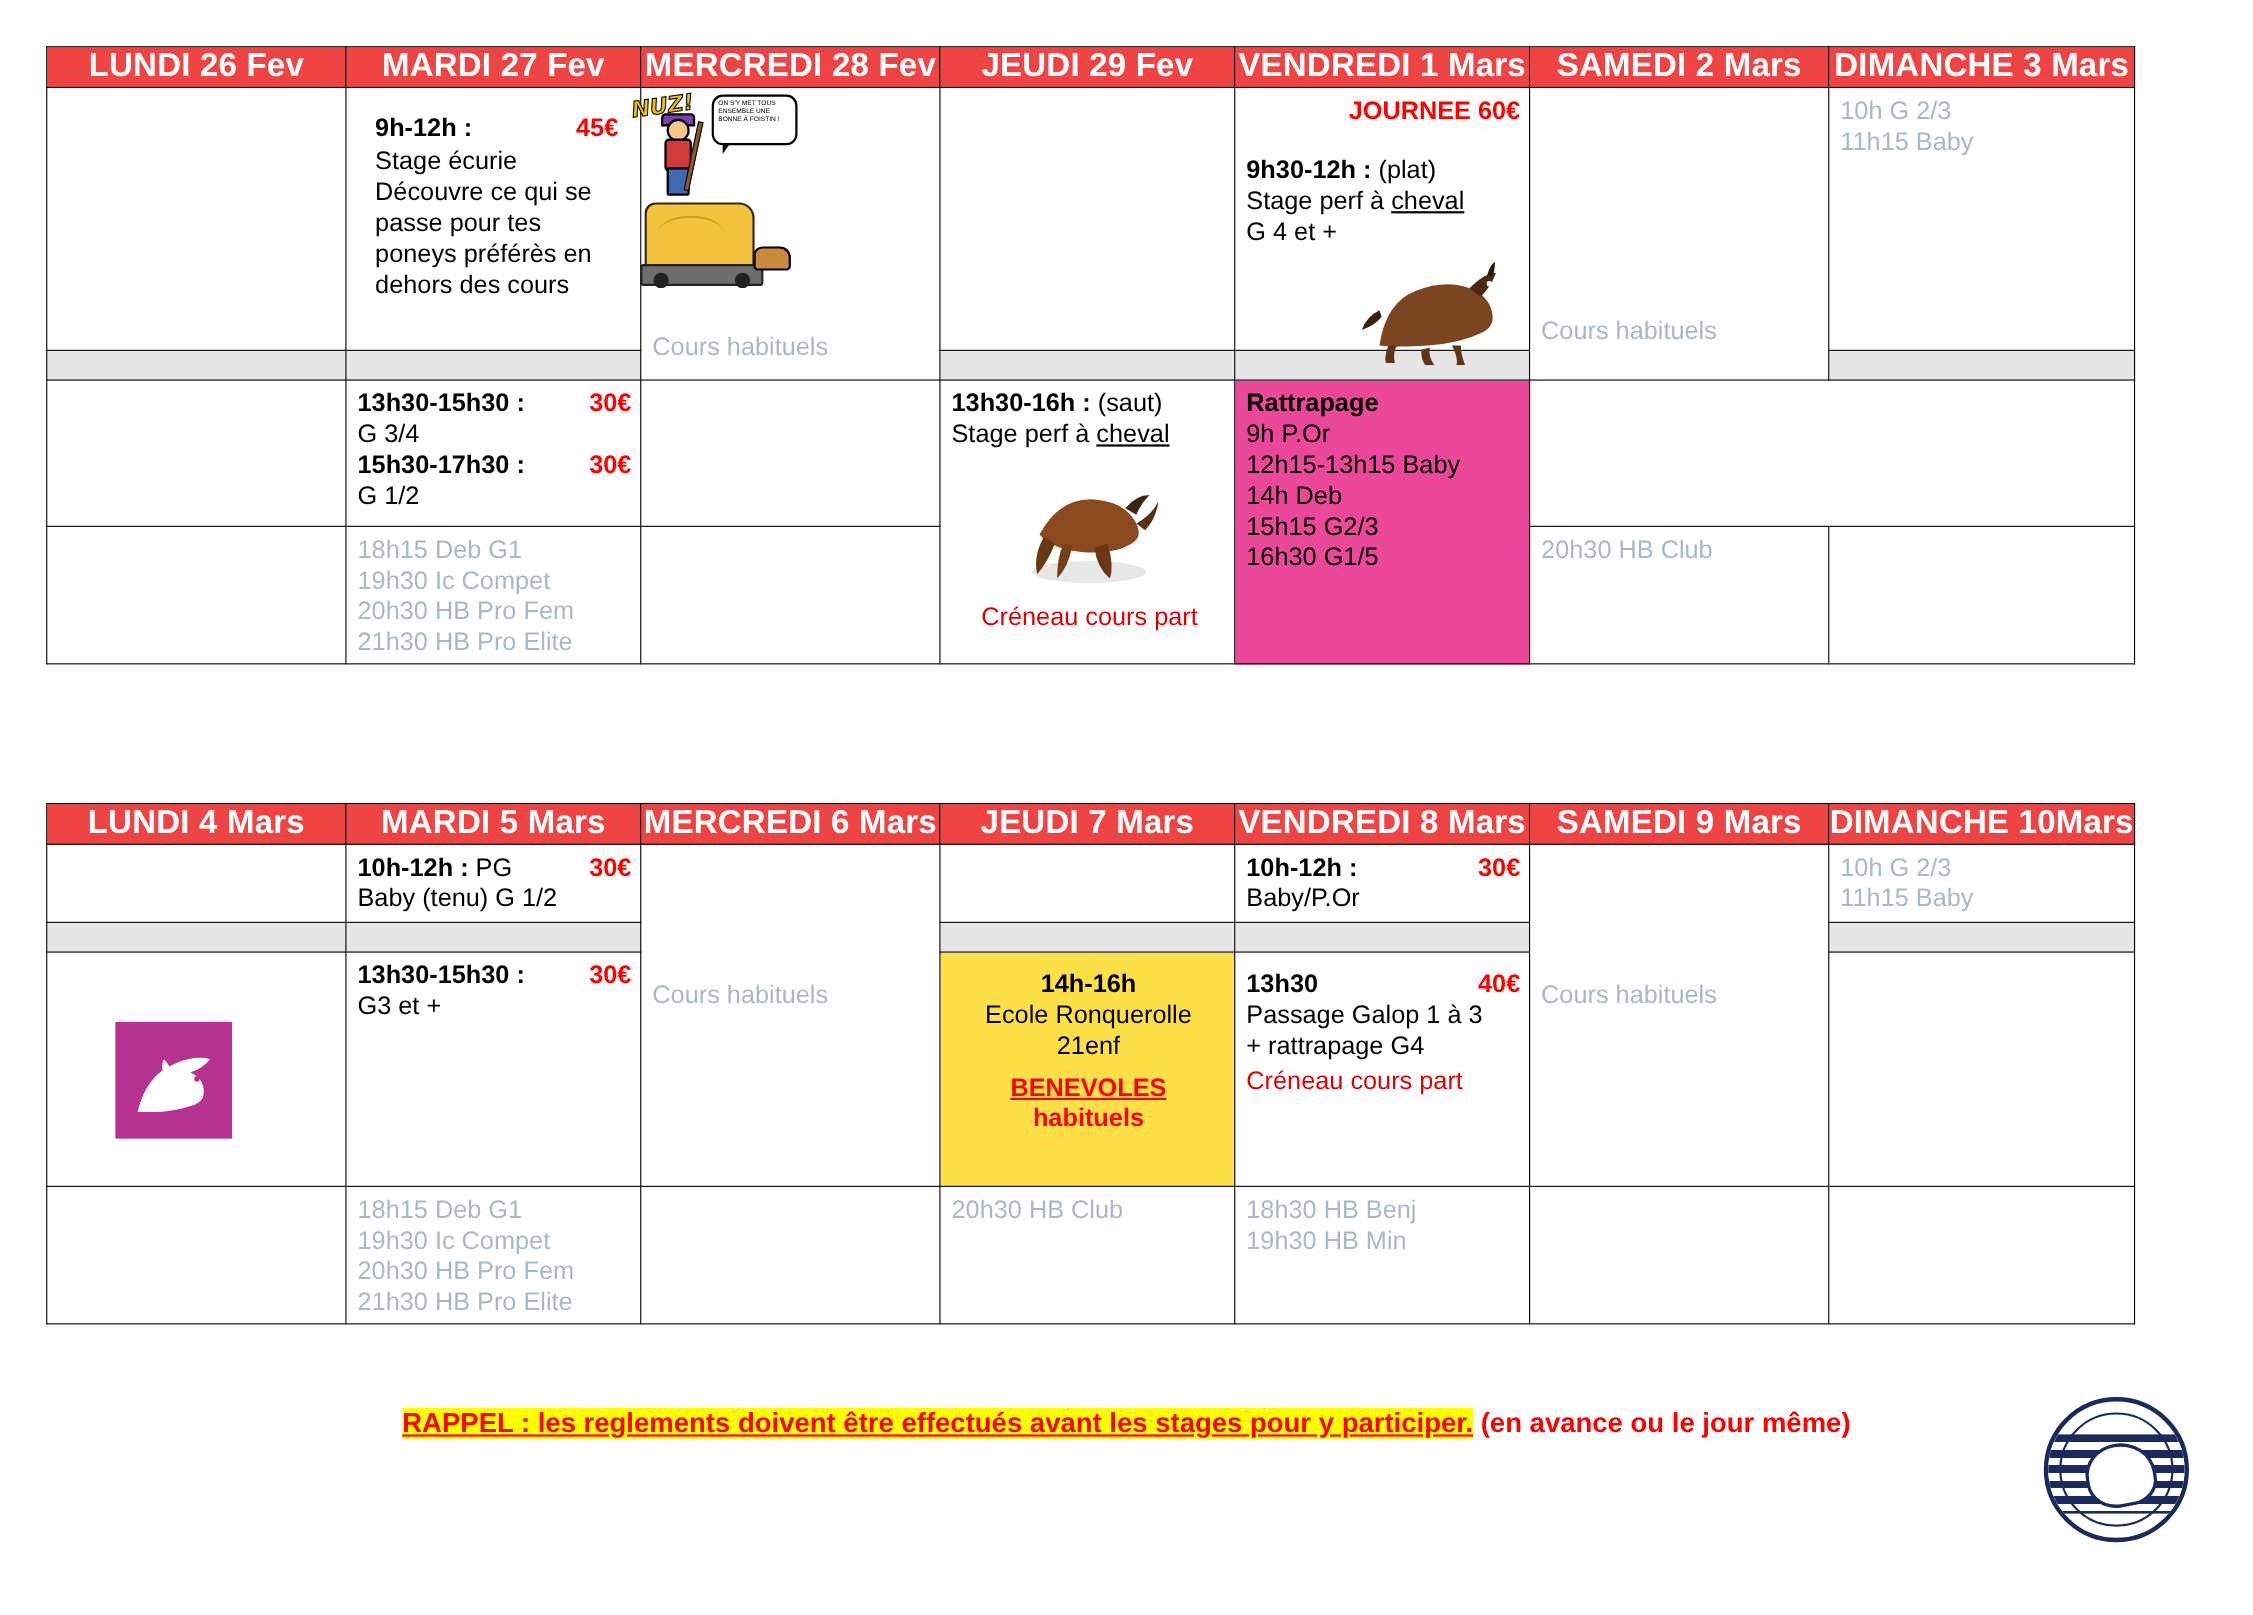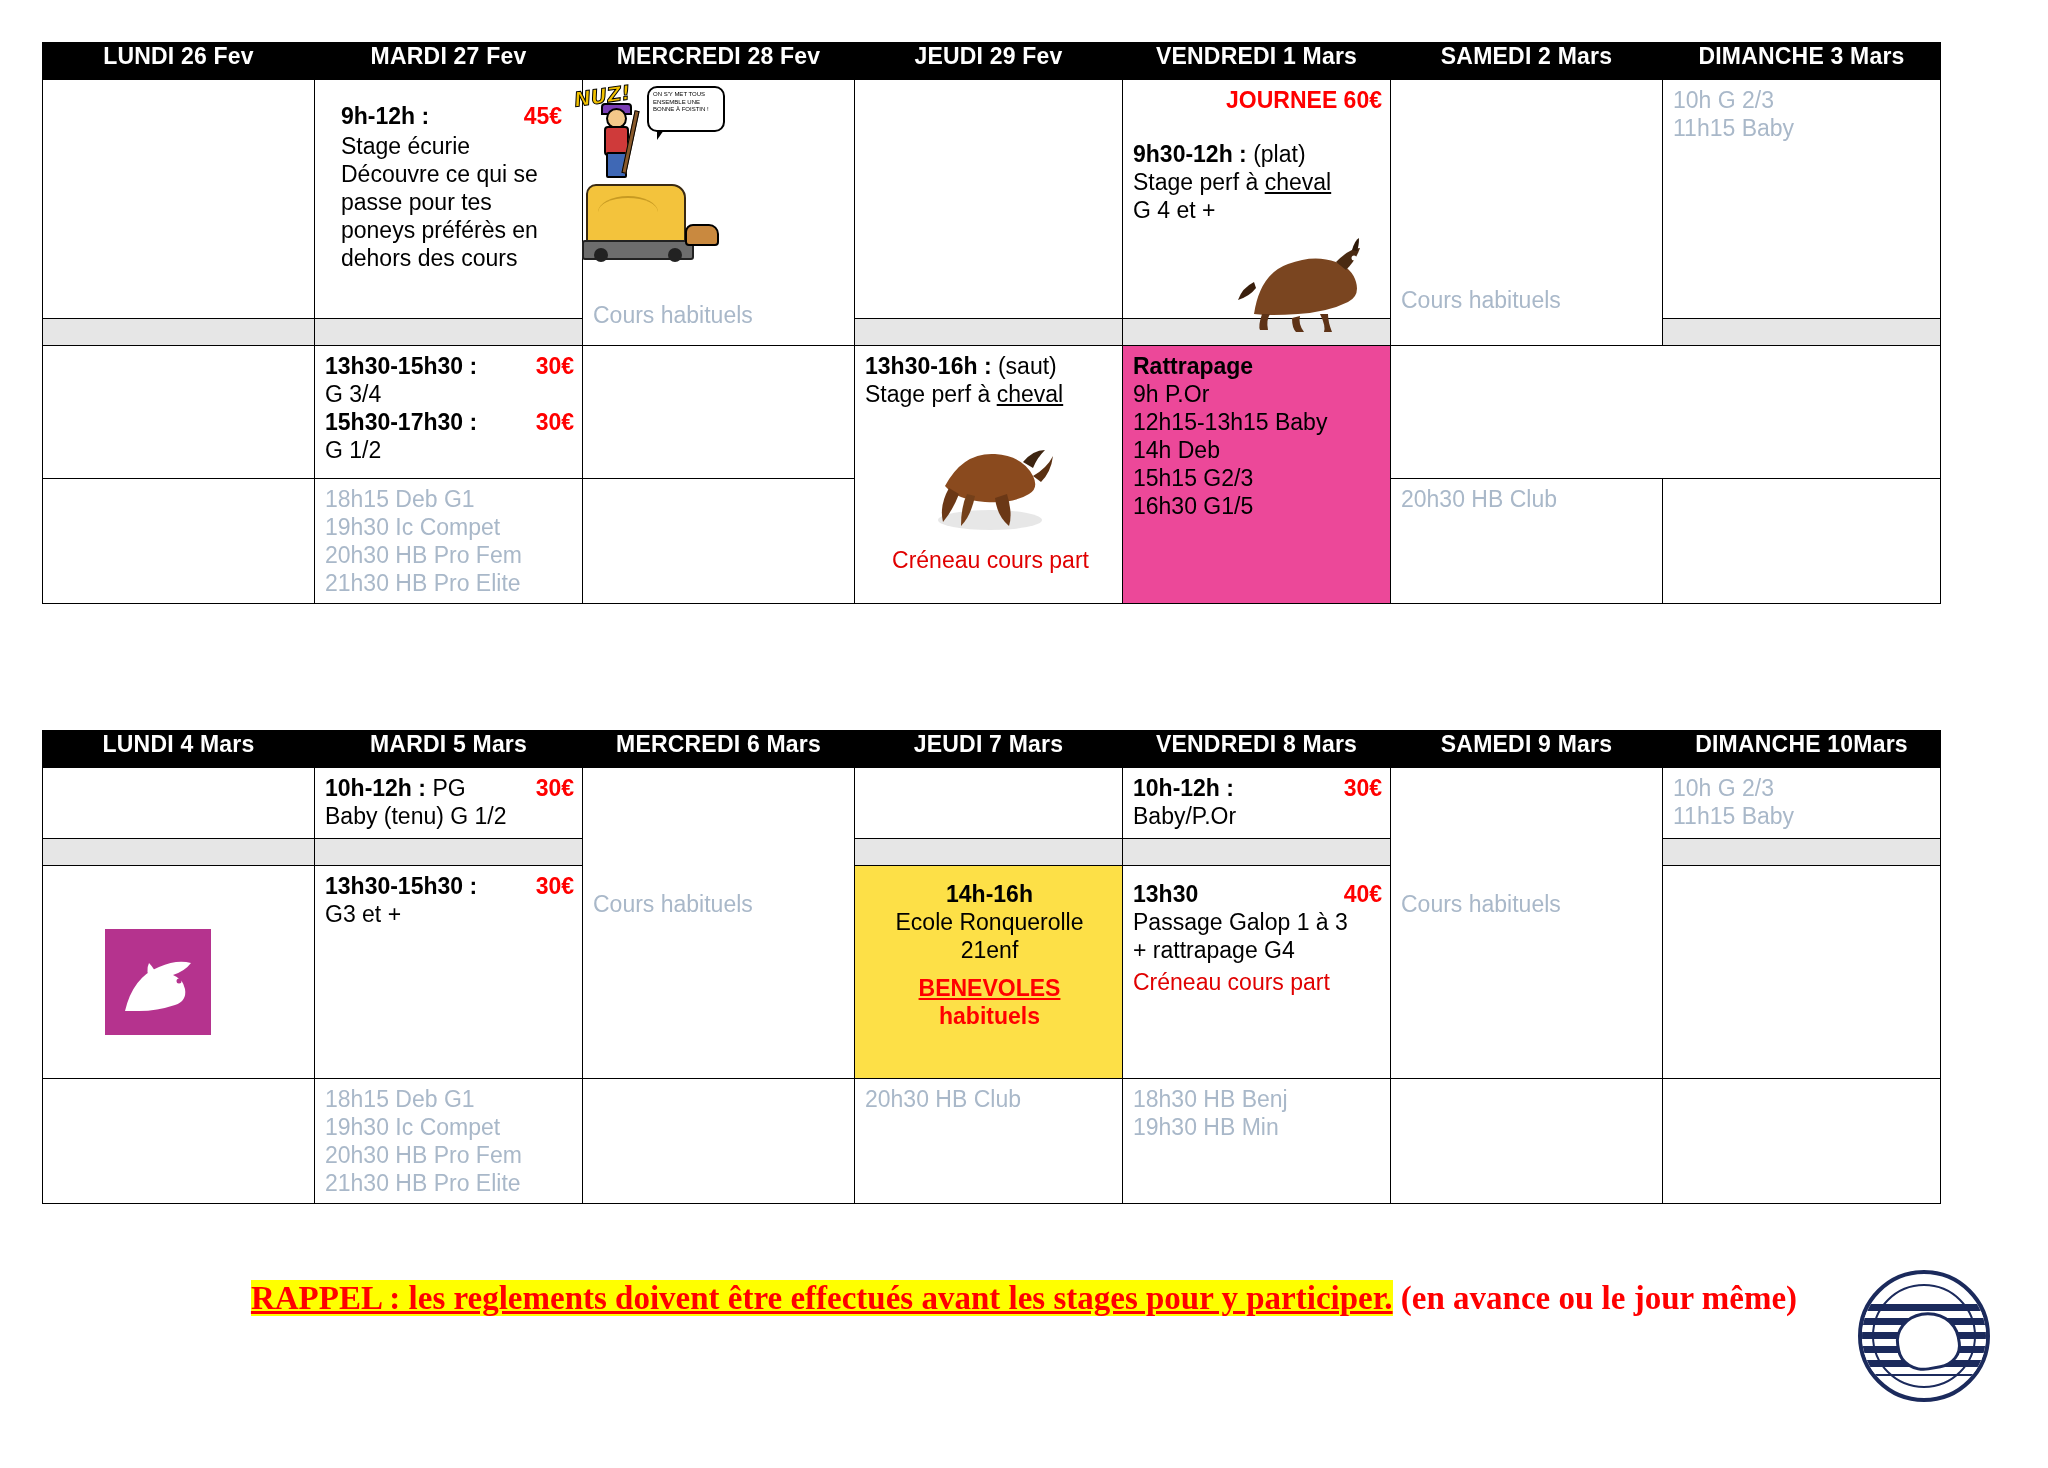--- a/index.html
+++ b/index.html
@@ -27,24 +27,24 @@
     table-layout: fixed;
     position: absolute;
     border: 1px solid #000;
   }
   table.planning td, table.planning th {
     border: 1px solid #000;
     vertical-align: top;
     padding: 0;
   }
   .hdr {
-    background: #000000;
+    background: #ef4444;
     color: #ffffff;
     font-weight: bold;
-    font-size: 23px;
+    font-size: 30px;
     text-align: center;
     height: 36px;
     letter-spacing: .2px;
     font-family: "Liberation Sans", sans-serif;
   }
   .cell {
     padding: 6px 8px 4px 10px;
     font-size: 23px;
     line-height: 1.22;
     color: #000;
@@ -227,22 +227,22 @@
 
   
   .footer {
     position: absolute;
     left: 0;
     right: 0;
     top: 1280px;
     text-align: center;
   }
   .footline1 {
-    font-family: Liberation Serif, serif;
-    font-size: 33px;
+    font-family: Liberation Sans, sans-serif;
+    font-size: 25px;
     font-weight: bold;
     color: #ff0000;
   }
   .footline1 .hl {
     background: #ffff00;
     text-decoration: underline;
   }
   .footline2 {
     margin-top: 44px;
     font-size: 25px;

